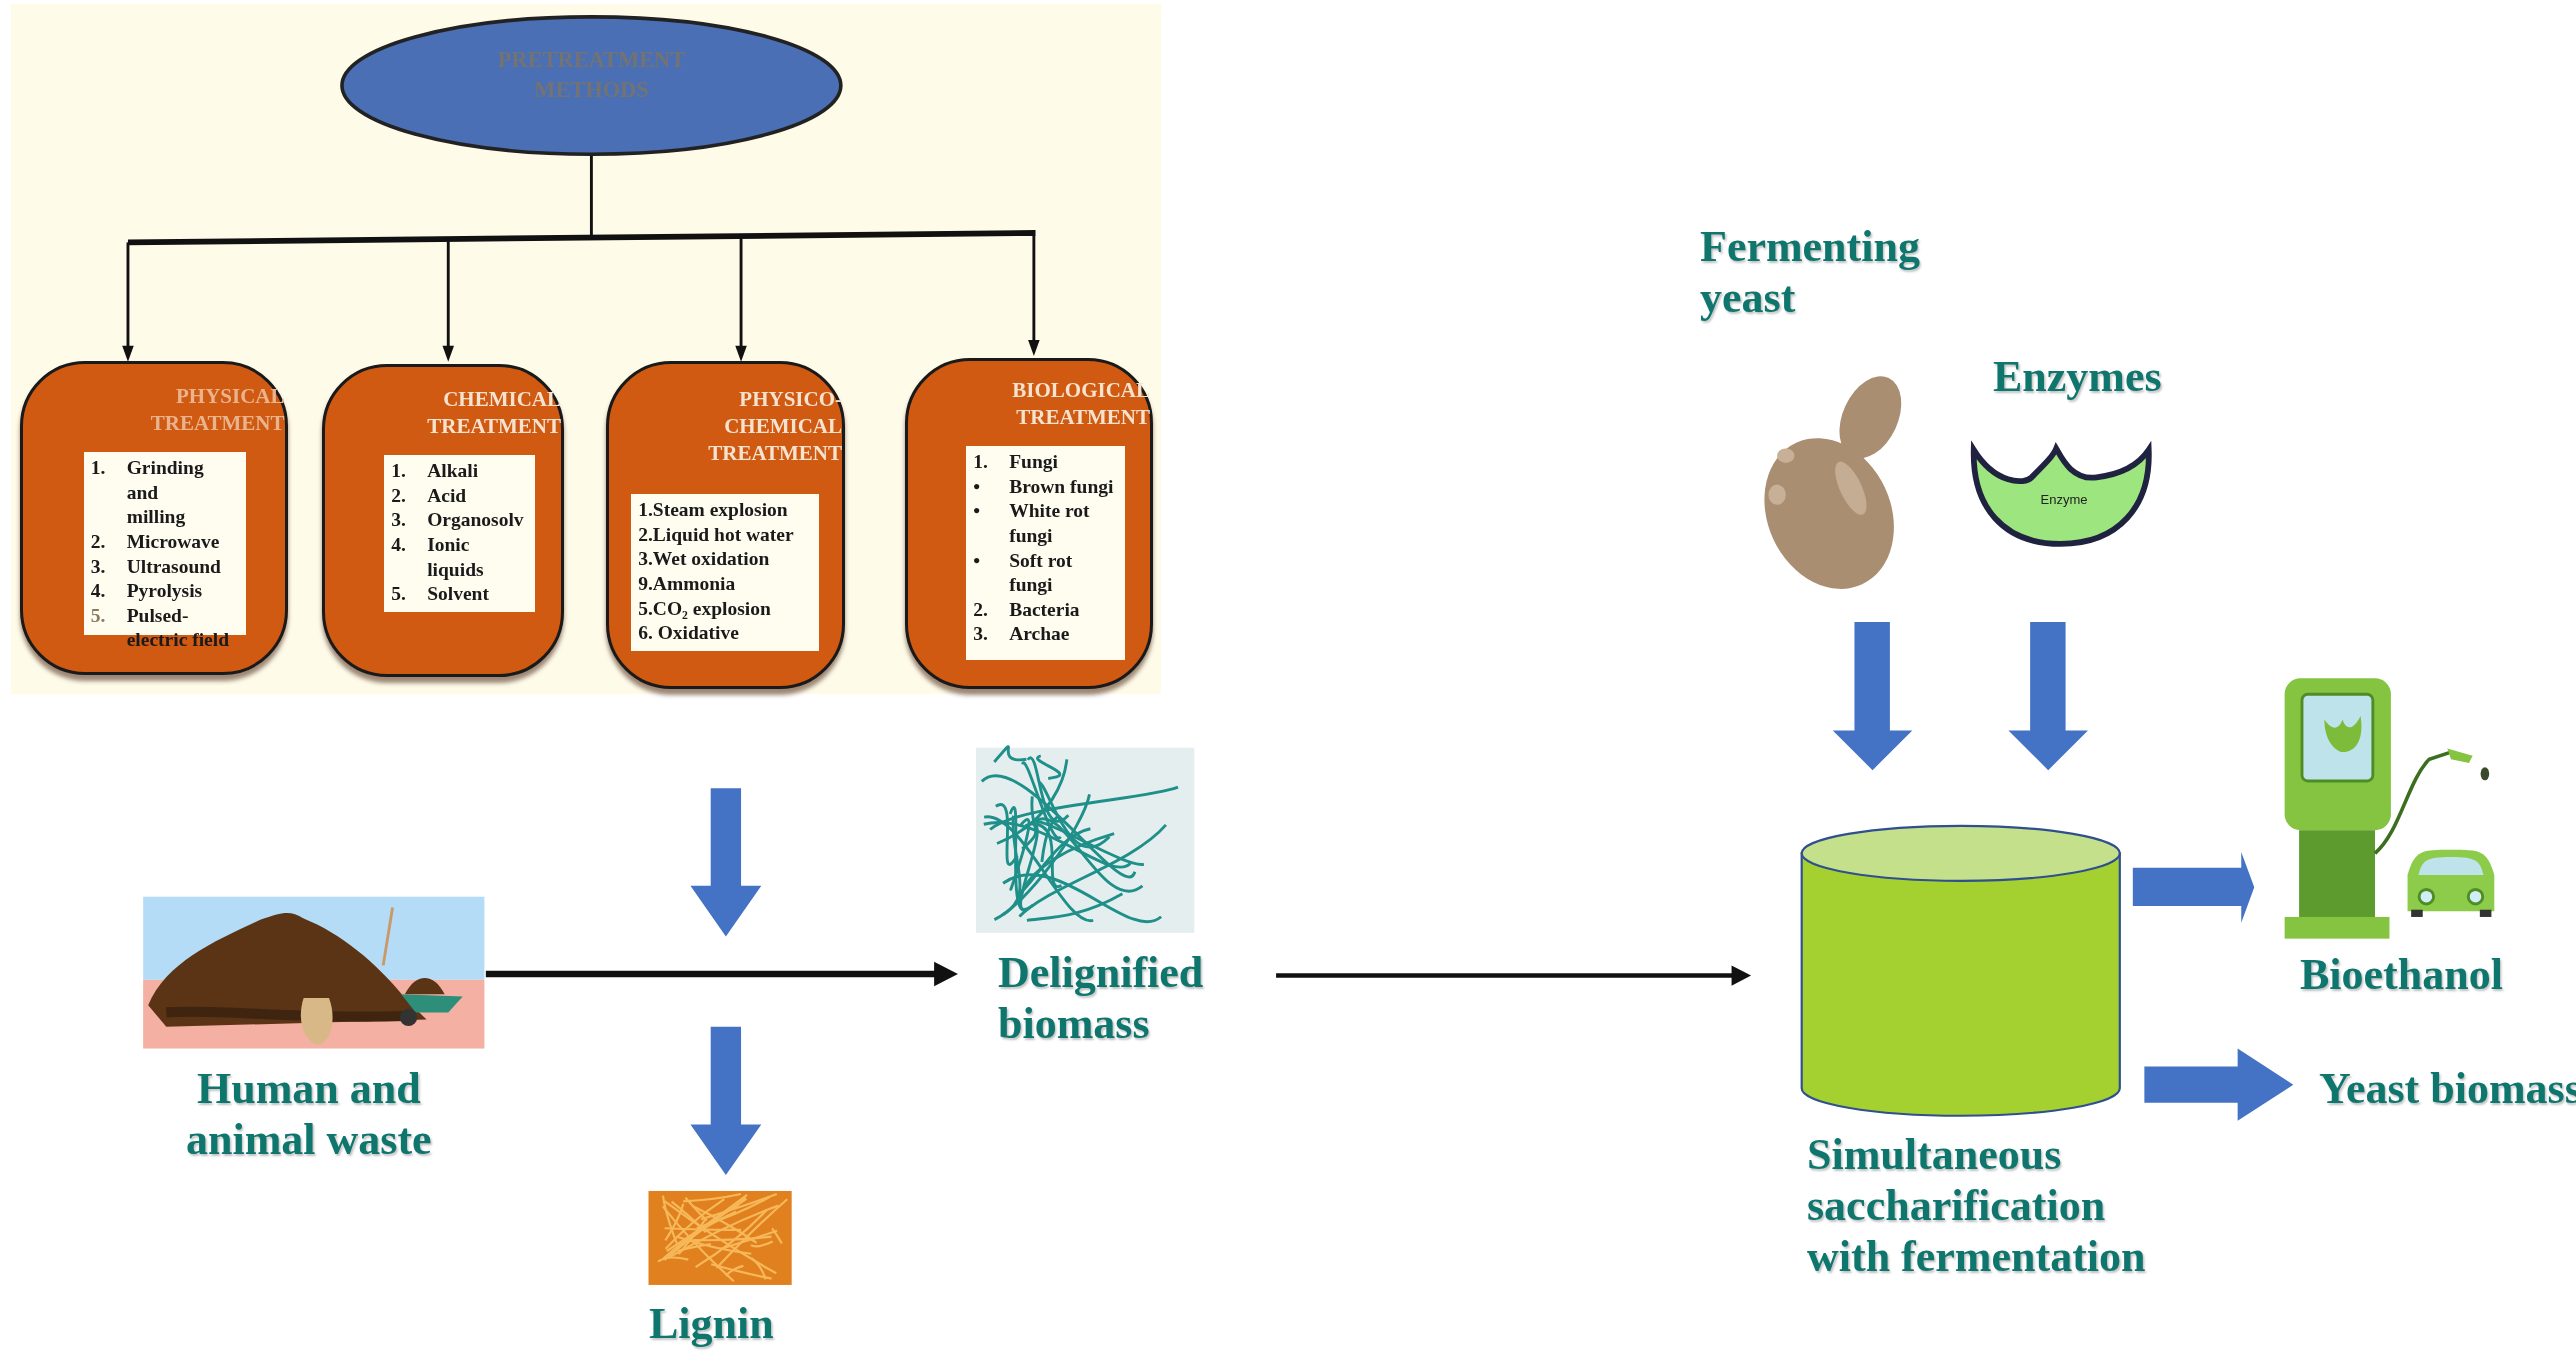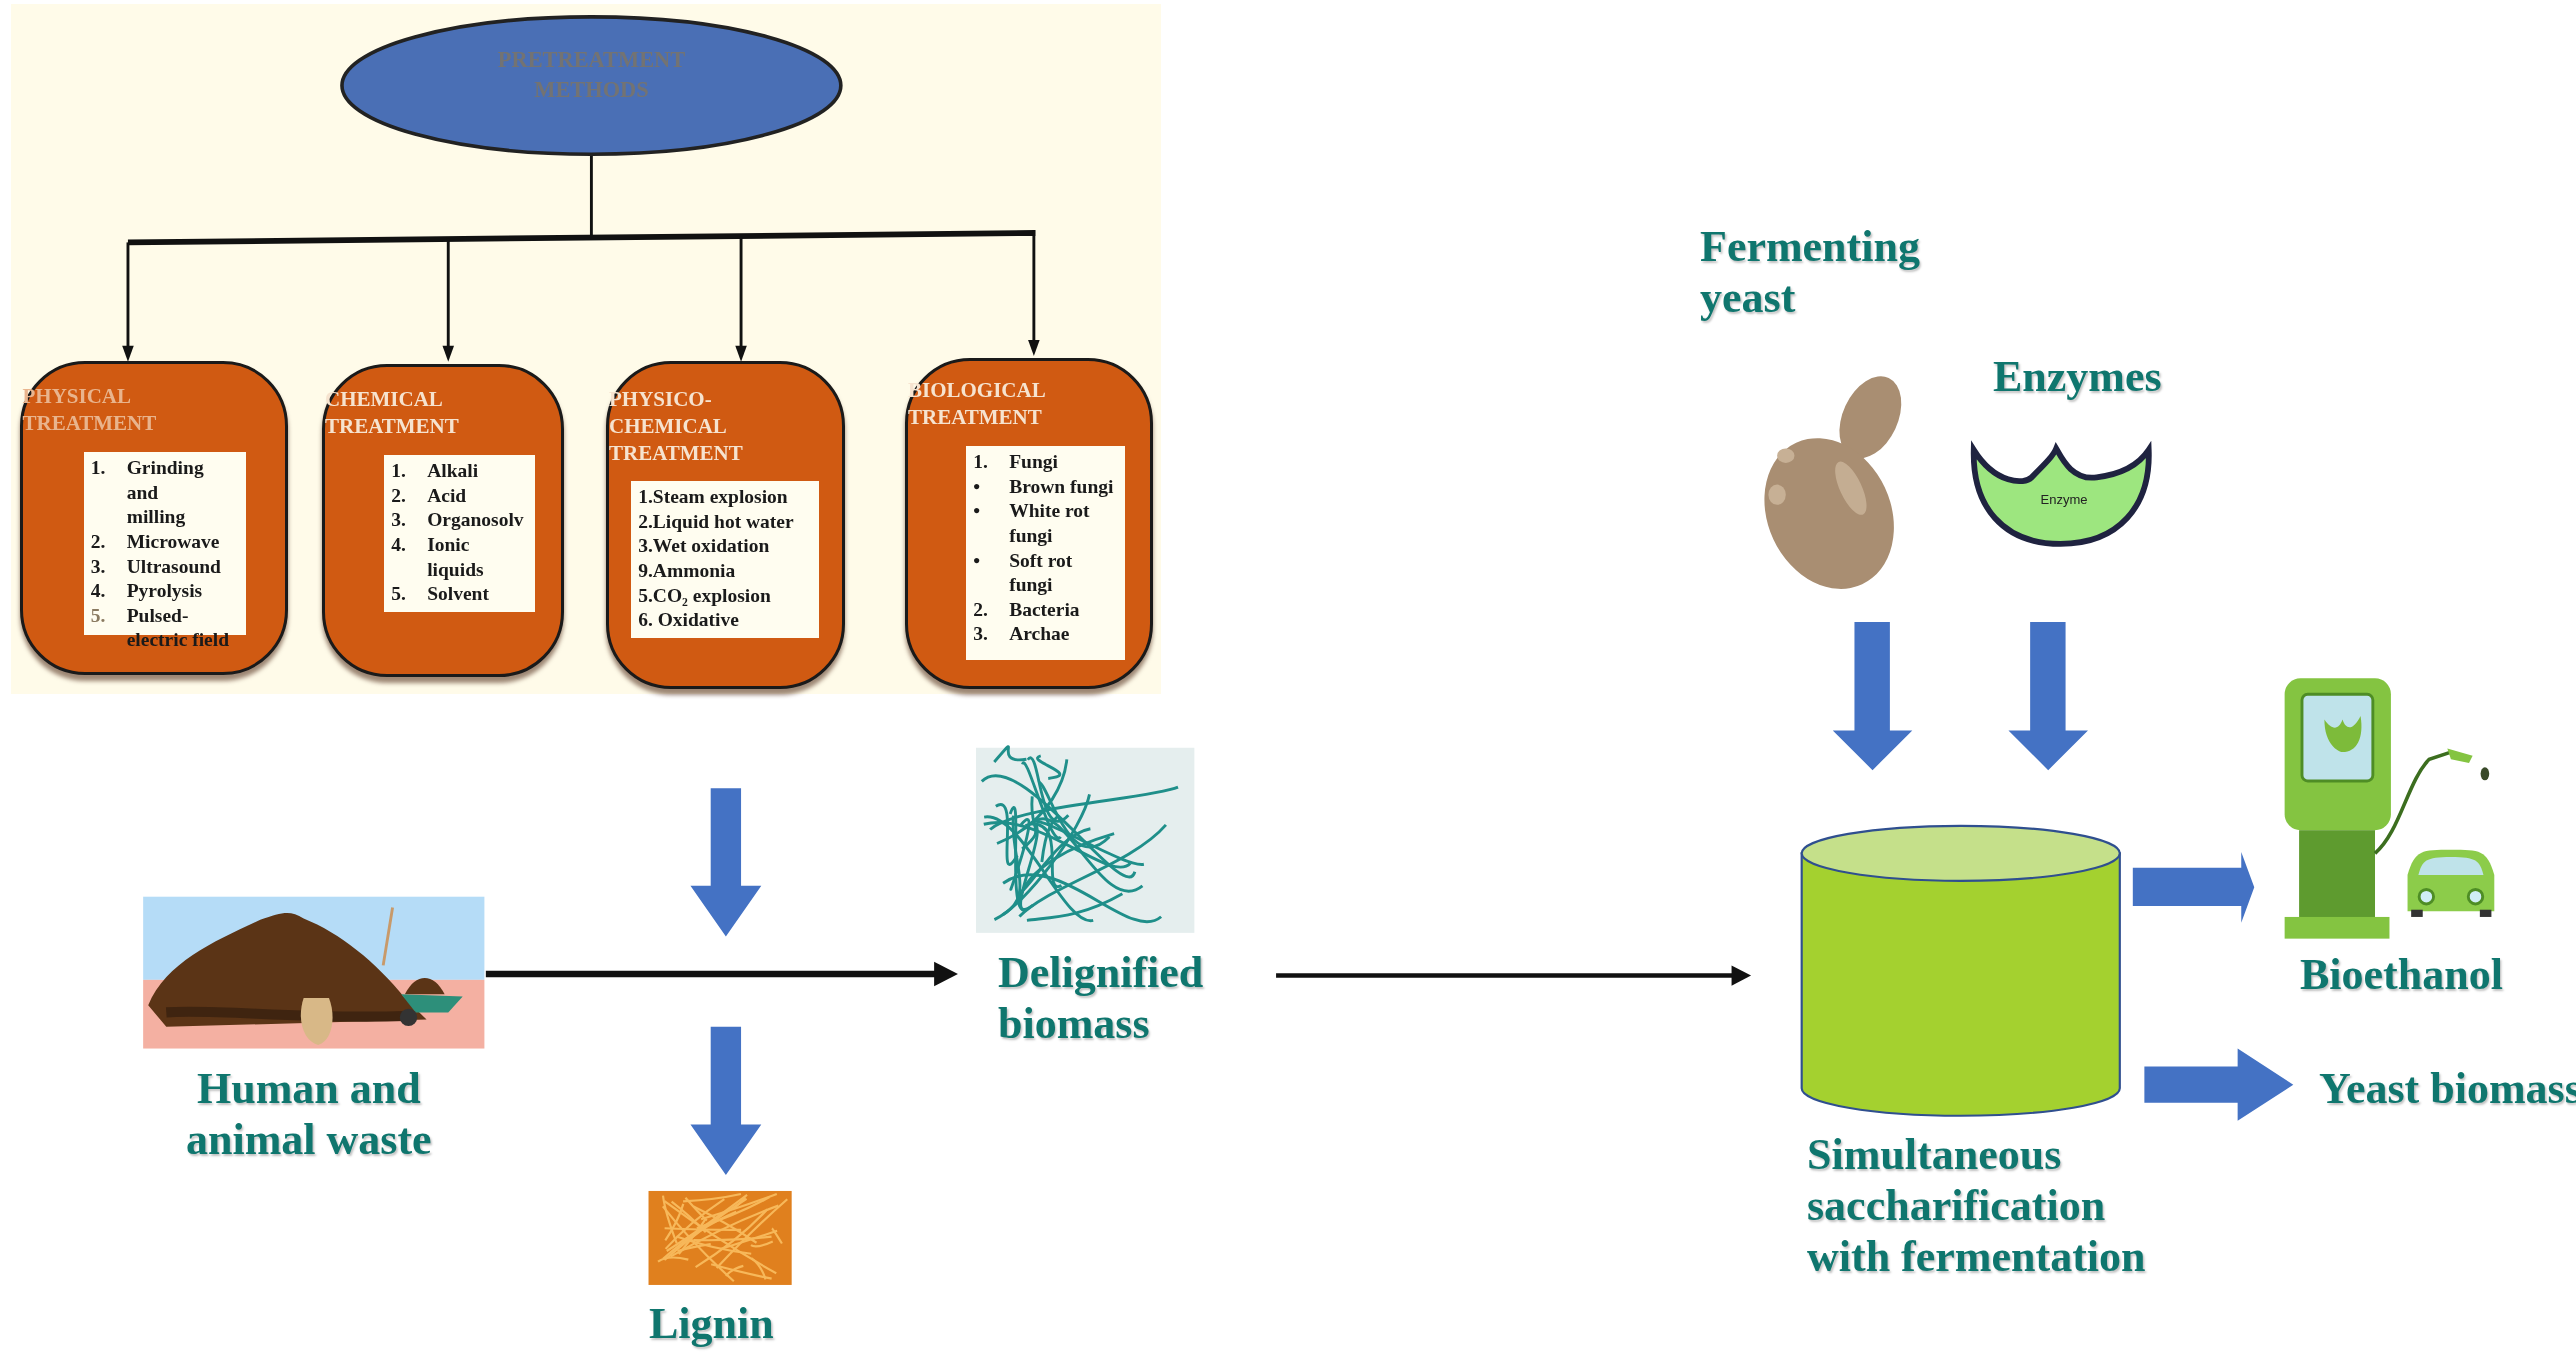--- a/index.html
+++ b/index.html
@@ -1,21 +1,21 @@
 <!DOCTYPE html>
 <html style="font-size:11.6px"><head>
 <meta charset="utf-8">
 <style>
   html,body{margin:0;padding:0;background:#ffffff;}
   body{width:2576px;height:1356px;position:relative;overflow:hidden;font-family:"Liberation Serif","DejaVu Serif",serif;}
   .abs{position:absolute;}
   .panel{left:11px;top:3.6px;width:1150px;height:690px;background:#fffbe9;}
   .lbl{position:absolute;font-weight:bold;color:#0f766e;font-size:44px;line-height:51px;text-shadow:1.4px 2.2px 2.2px rgba(0,0,0,0.25);white-space:nowrap;}
   .box{position:absolute;background:#d05a12;border:3.6px solid #1a1a1a;border-radius:65px;box-shadow:0 5.8px 4.3px rgba(60,20,0,0.5);}
-  .box-title{position:absolute;left:0;right:0;text-align:left;color:#f6e3cf;font-weight:bold;font-size:21px;line-height:27px;}
+  .box-title{position:absolute;left:0;right:0;text-align:right;color:#f6e3cf;font-weight:bold;font-size:21px;line-height:27px;}
   .box-title.dim{color:#e9b48d;}
   .list{position:absolute;background:#fffdf0;padding:4.3px 7.2px;}
   .li{display:flex;font-weight:bold;font-size:19.5px;line-height:24.6px;color:#1a1a1a;}
   .li .n{width:36px;flex:none;}
   .li .n.dim{color:#8a7a60;}
   .ellipse-text{position:absolute;color:#737373;font-weight:bold;font-size:22.4px;line-height:30px;text-align:center;}
   svg{position:absolute;overflow:visible;}
 </style>
 </head>
 <body>
@@ -246,21 +246,21 @@
       </div>
   </div>
 </div>
 
 <div class="box" style="left:606px;top:361px;width:233px;height:322px;">
   <div class="box-title" style="top:22px;">
     <div>PHYSICO-</div>
     <div>CHEMICAL</div>
     <div>TREATMENT</div>
   </div>
-  <div class="list" style="left:22px;top:117px;width:174px;height:148px;">
+  <div class="list" style="left:22px;top:130px;width:174px;height:148px;">
     <div class="li">
         <span>1.Steam explosion</span>
       </div>
     <div class="li">
         <span>2.Liquid hot water</span>
       </div>
     <div class="li">
         <span>3.Wet oxidation</span>
       </div>
     <div class="li">

